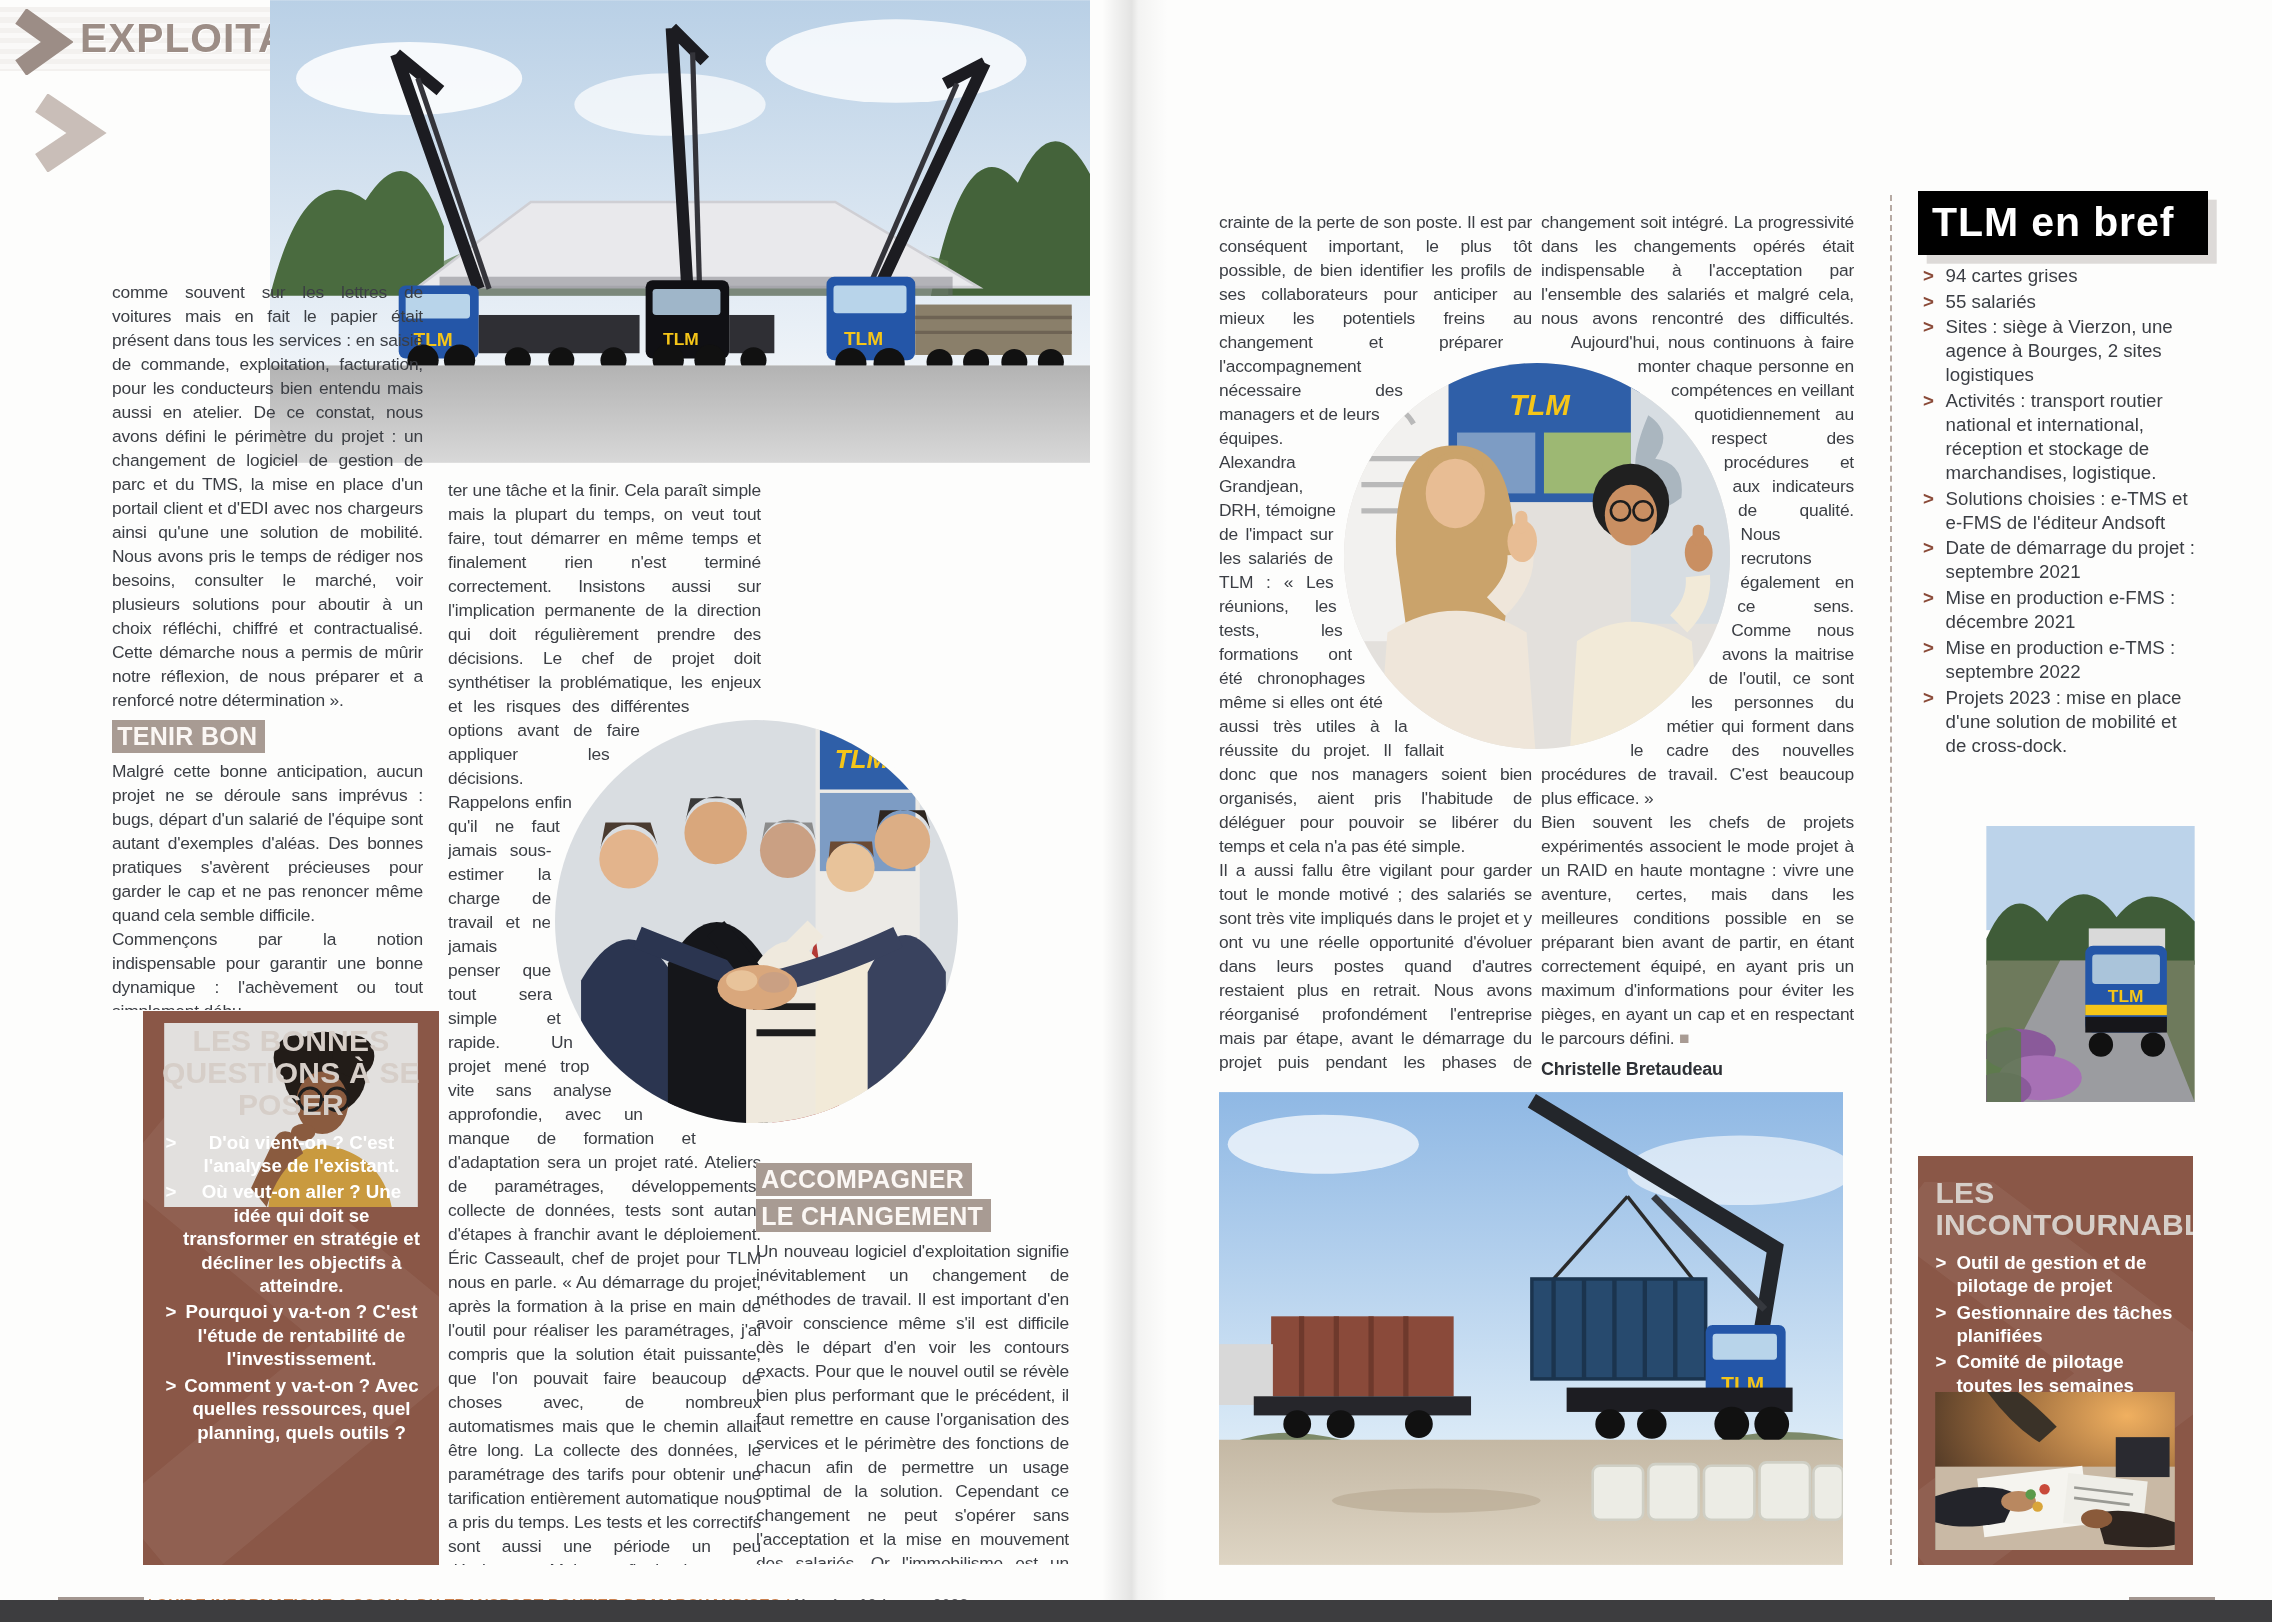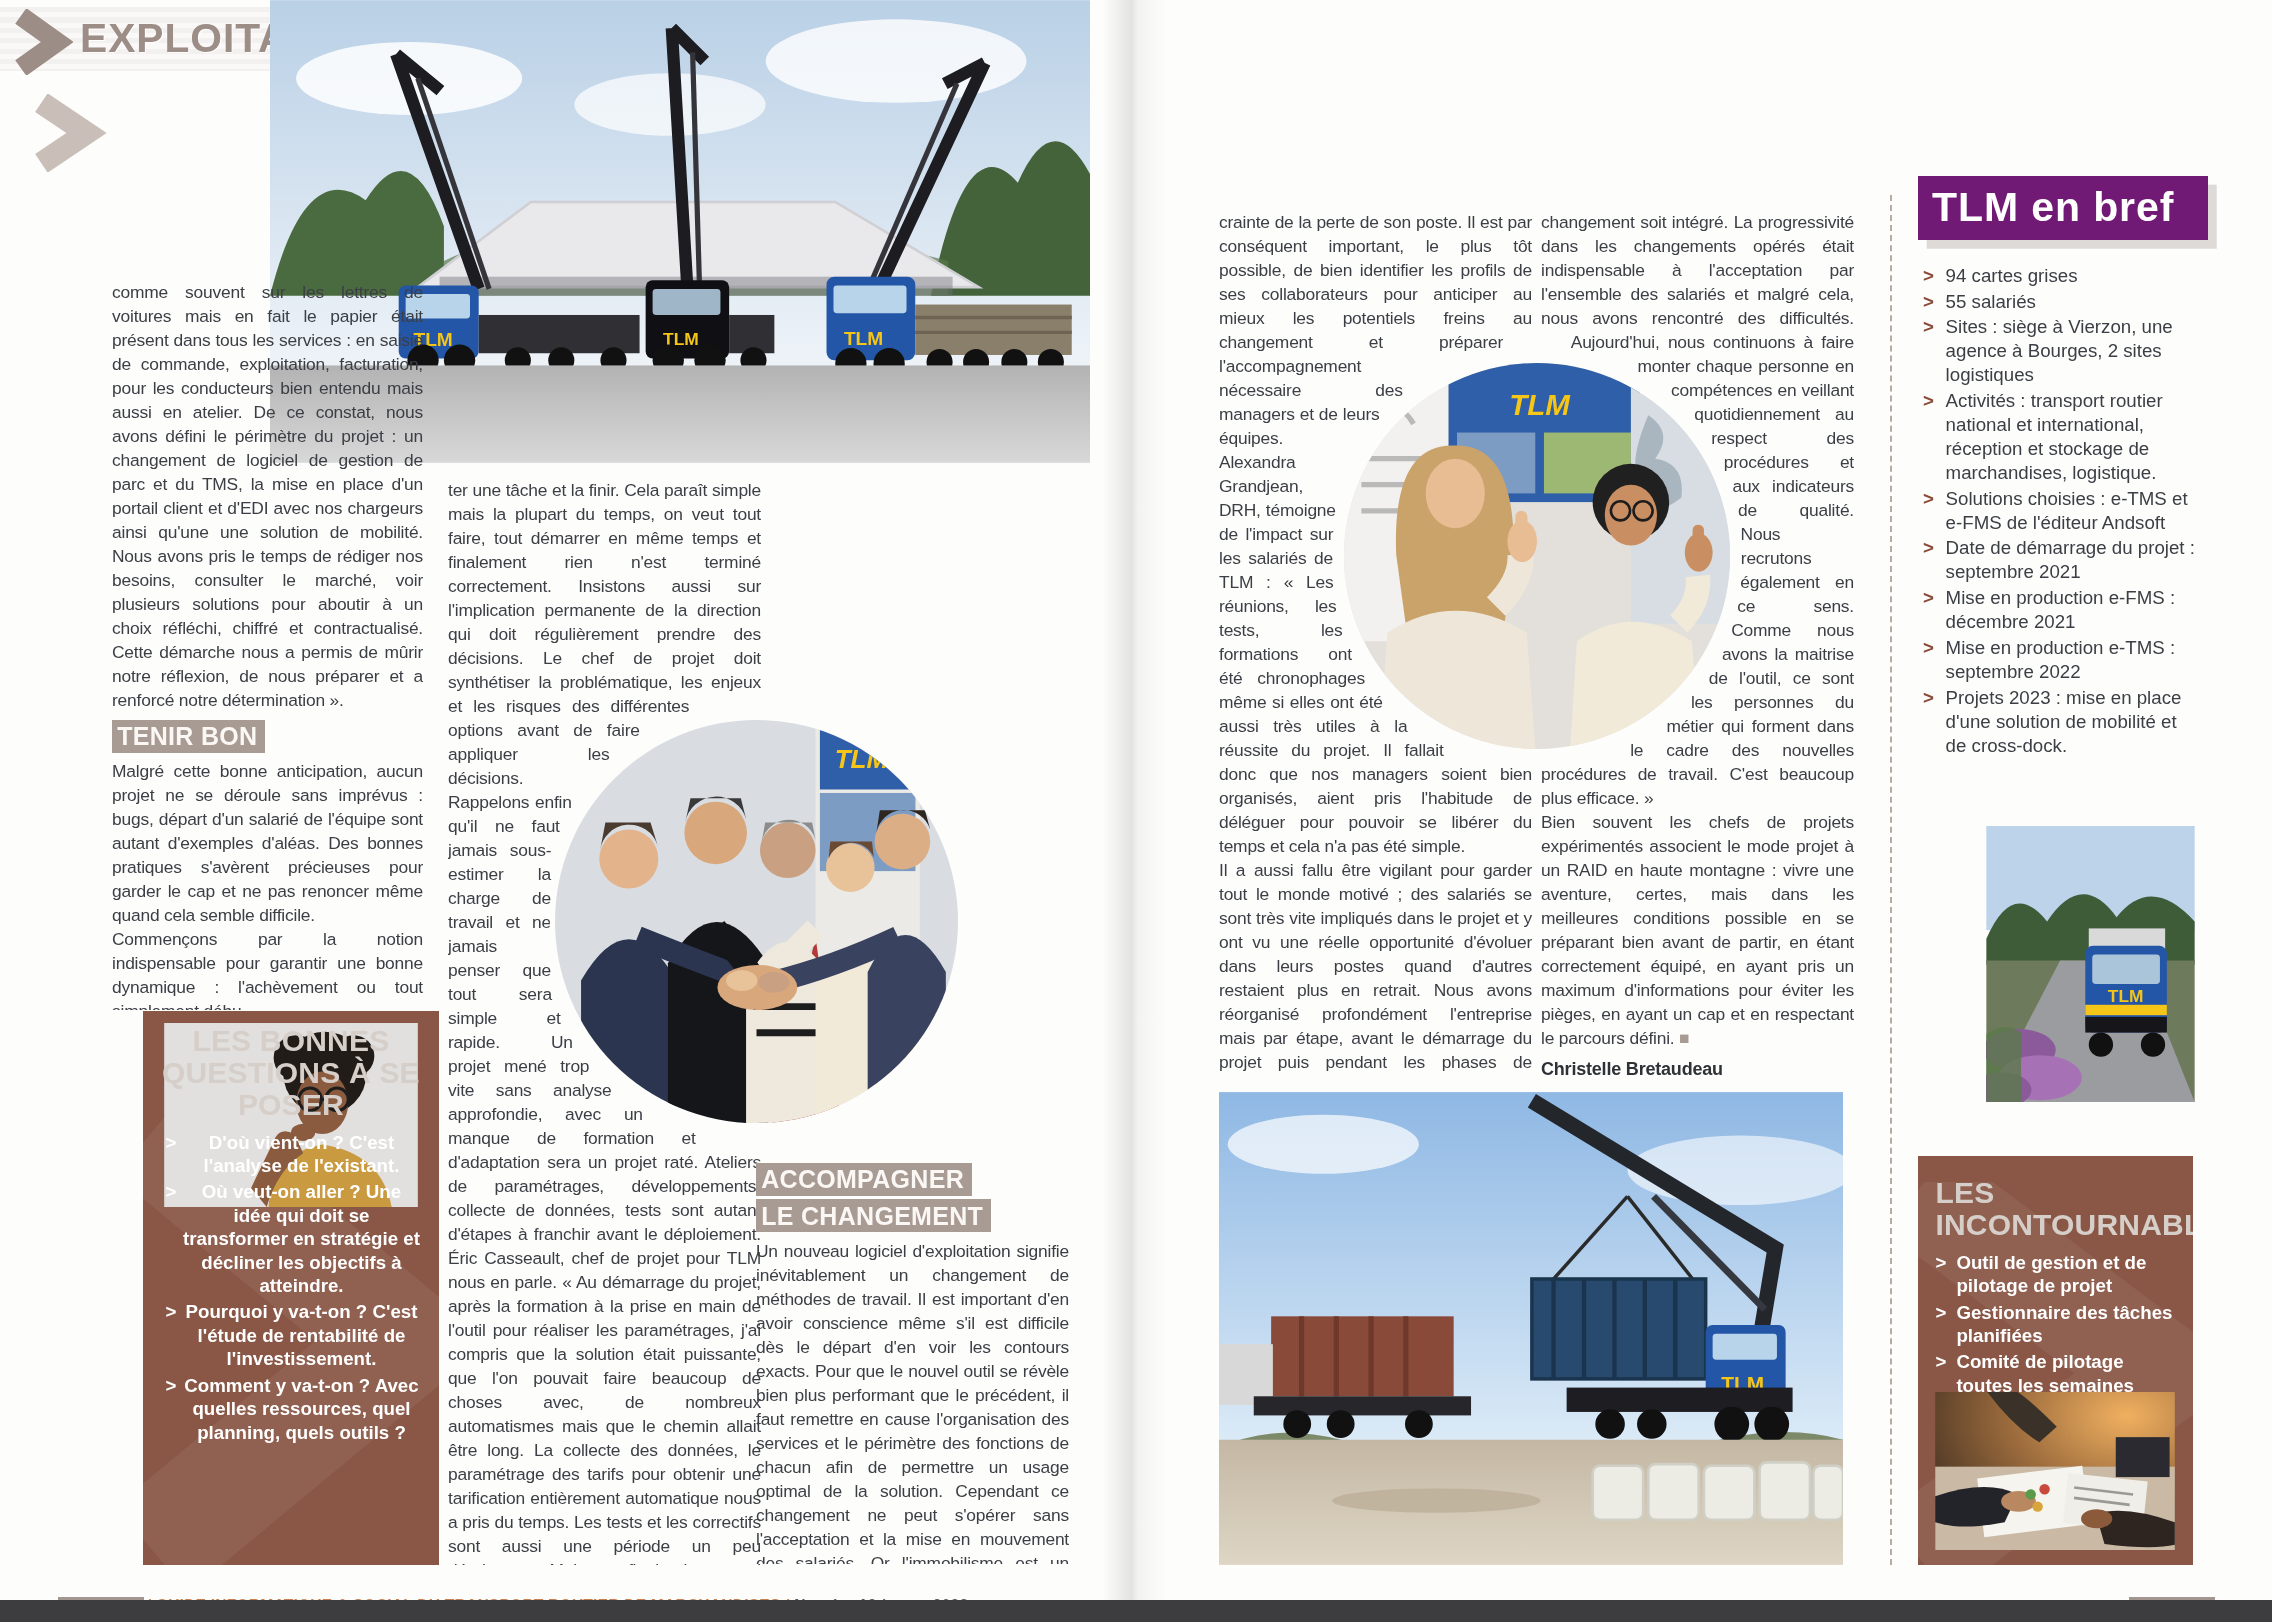--- a/index.html
+++ b/index.html
@@ -32,21 +32,21 @@
   .circlephoto{position:absolute;border-radius:50%;overflow:hidden;box-shadow:0 0 0 5.2px #fdfdfc;}
   
   .brownbox{position:absolute;background:#8a5747;overflow:hidden;}
   .boxwm{position:absolute;pointer-events:none;}
   .boxtitle{position:relative;color:#d6cec8;font-weight:bold;font-size:30px;line-height:1.06;
     letter-spacing:0.2px;margin:0 0 10.4px;}
   .bitem{position:relative;display:flex;color:#ffffff;font-weight:bold;font-size:18.7px;
     line-height:23.5px;margin-bottom:2.6px;}
   .bitem .mk{flex:0 0 21px;color:#ffffff;font-weight:bold;}
   
-  .bref-hdr{position:absolute;left:1918px;top:176px;width:276px;height:64px;background:#701a75;
+  .bref-hdr{position:absolute;left:1918px;top:191px;width:276px;height:64px;background:#000000;
     color:#fff;font-weight:bold;font-size:41px;line-height:63px;padding-left:14px;
     letter-spacing:0.9px;box-shadow:8.7px 8.7px 0 rgba(160,152,148,0.35);}
   .breflist{position:absolute;left:1923px;top:264px;width:275px;}
   .sitem{display:flex;font-size:18.7px;line-height:24px;color:#3b3e44;margin-bottom:1.7px;}
   .sitem .mk{flex:0 0 22.6px;color:#8a4a38;font-weight:bold;}
   .dashsep{position:absolute;left:1890px;top:195px;height:1370px;width:0;
     border-left:2.6px dashed #b6aaa3;}
   
   .footbar{position:absolute;left:0;top:1600px;width:2273px;height:22.6px;background:#3d3d3f;}
   .foot{position:absolute;top:1561px;height:40px;display:flex;align-items:flex-start;gap:3px;margin-top:36px;}

